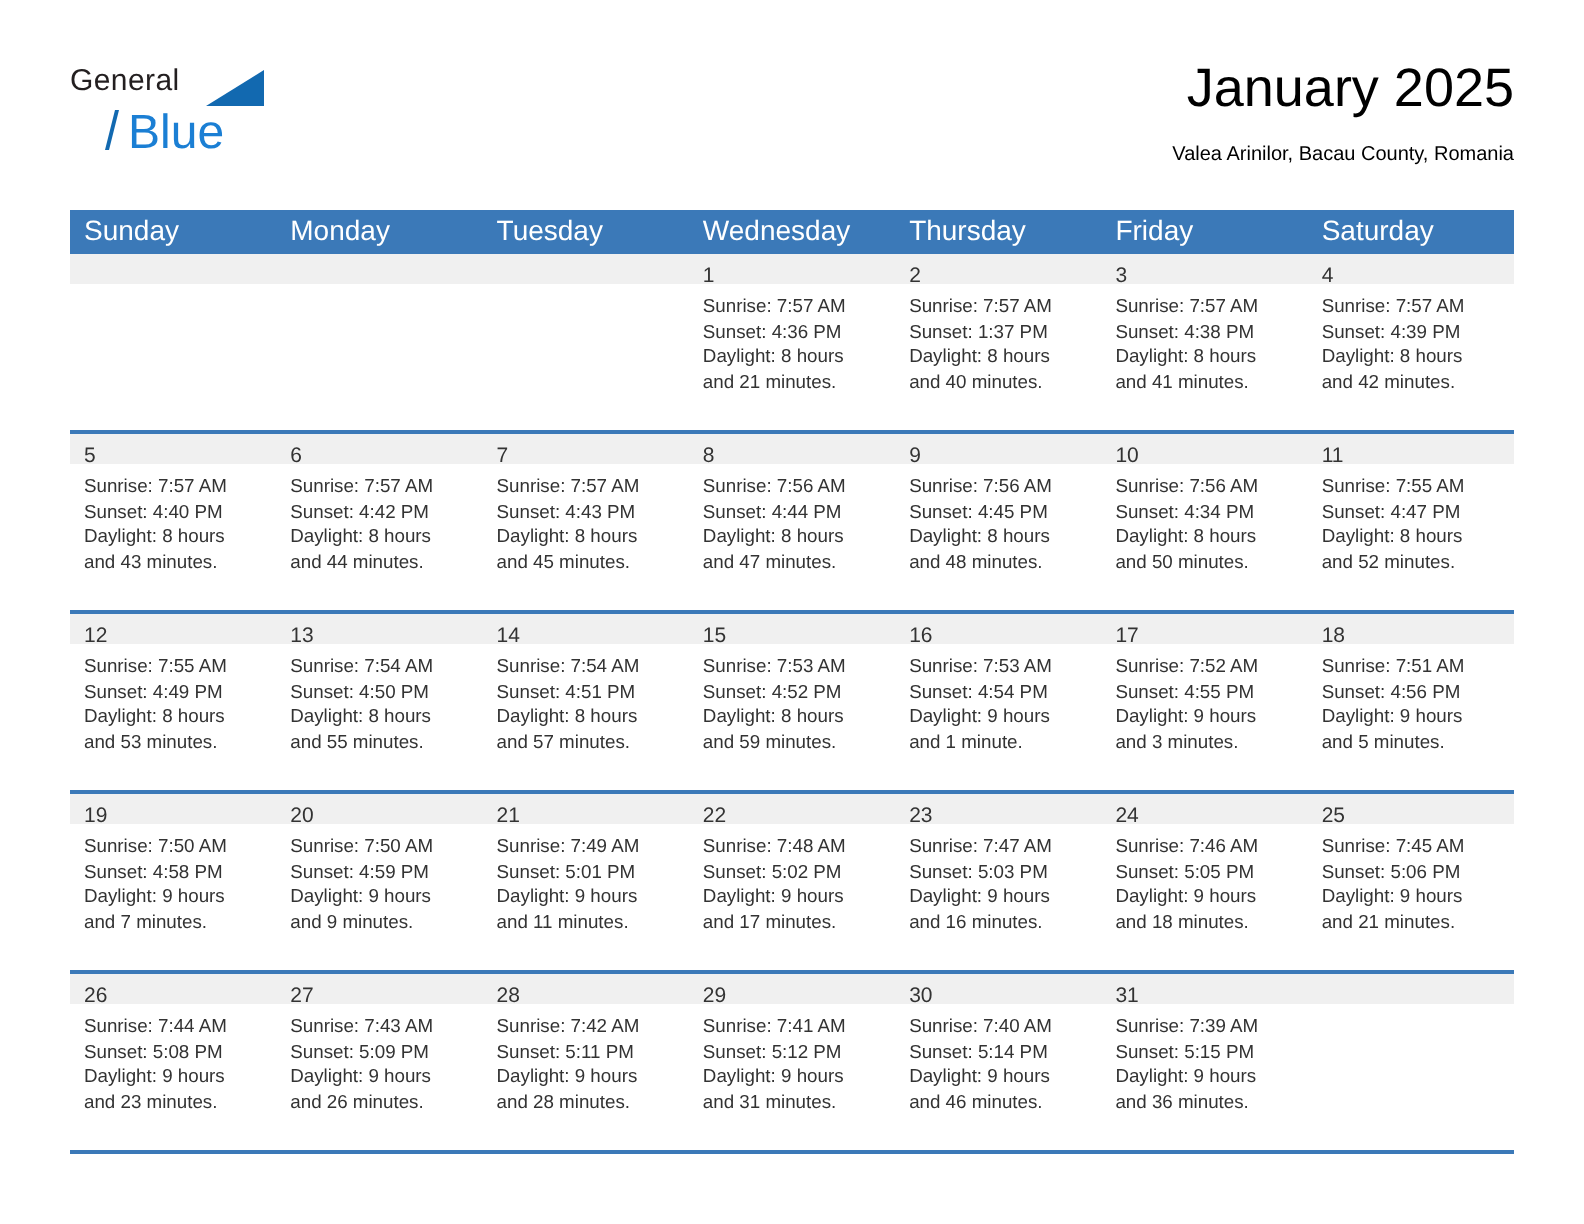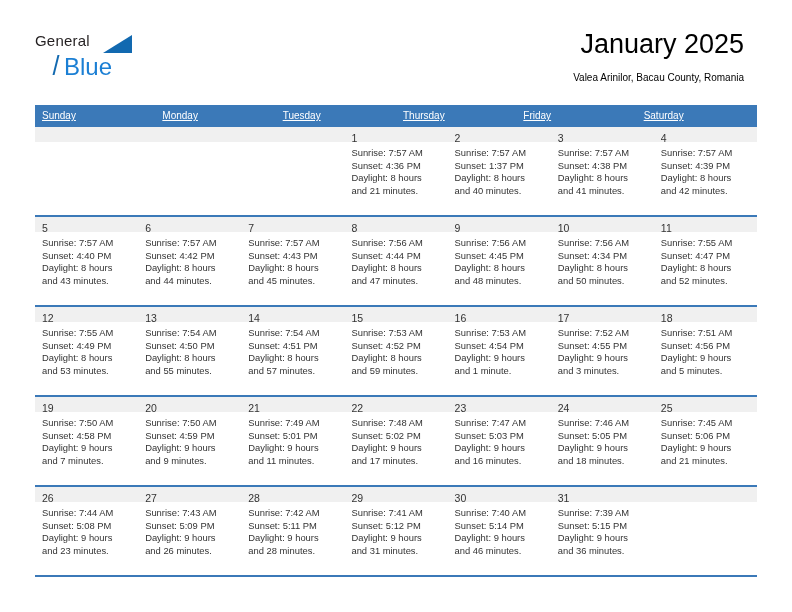--- a/index.html
+++ b/index.html
@@ -67,21 +67,21 @@
     left: 20px;
     top: 23px;
     width: 2px;
     height: 20px;
     background: #1269b0;
     transform: skewX(-14deg);
   }
 
   .title-wrap {
     position: absolute;
-    right: 13px;
+    right: 0;
     top: 0;
     text-align: right;
   }
   .cal-title {
     font-size: 27px;
     color: #000000;
     line-height: 32px;
     white-space: nowrap;
   }
   .cal-subtitle {
@@ -100,25 +100,24 @@
     width: 722px;
   }
   .dow-row {
     display: flex;
     background: #3b79b8;
   }
   .dow {
     flex: 1 1 0;
     box-sizing: border-box;
     padding: 4px 0 5px 7px;
-    font-size: 10px;
+    font-size: 14px;
     color: #ffffff;
     line-height: 13px;
     white-space: nowrap;
-    text-decoration: underline;
   }
   .week {
     display: flex;
     border-bottom: 2px solid #3b79b8;
   }
   .week:first-of-type {
     border-top: 0;
   }
   .cell {
     flex: 1 1 0;
@@ -172,20 +171,21 @@
     </div>
 
   </div>
 
   <div class="calendar">
 
     <div class="dow-row">
       <div class="dow">Sunday</div>
       <div class="dow">Monday</div>
       <div class="dow">Tuesday</div>
+      <div class="dow">Wednesday</div>
       <div class="dow">Thursday</div>
       <div class="dow">Friday</div>
       <div class="dow">Saturday</div>
     </div>
 
     <div id="weeks-host">
         <div class="week">
           <div class="cell empty">
             <div class="daynum-strip"><span class="daynum"></span></div>
           </div>

